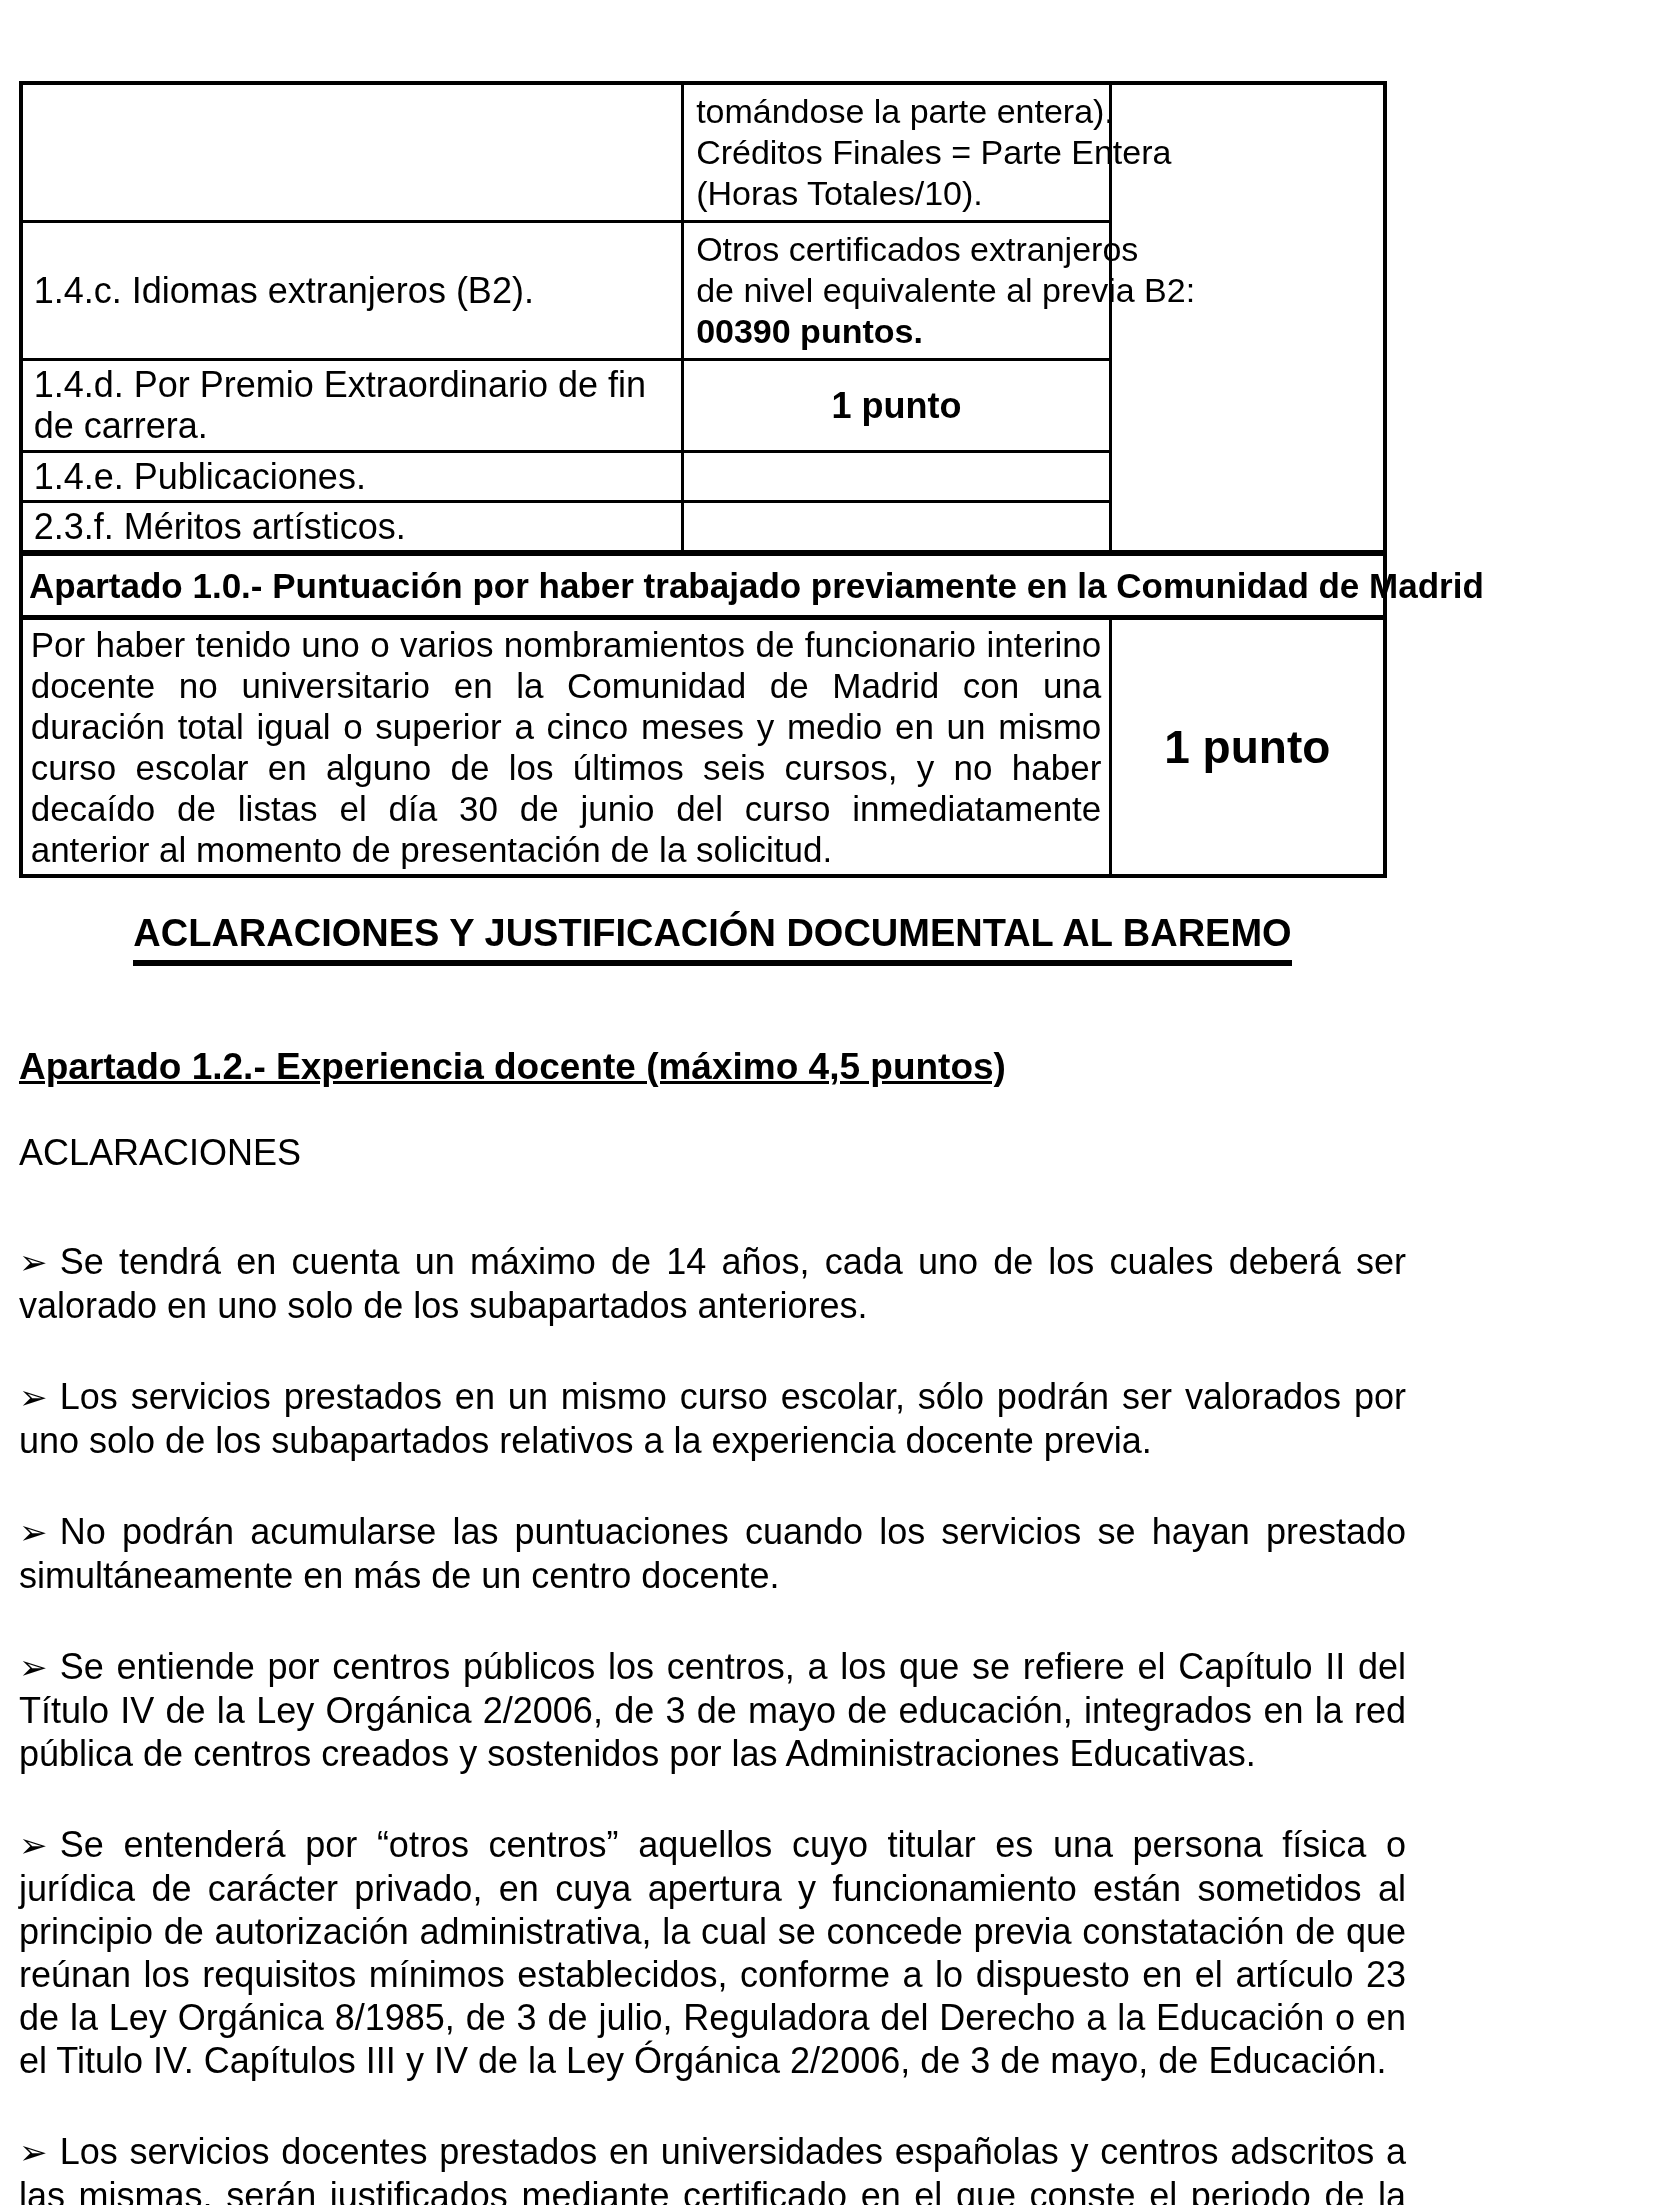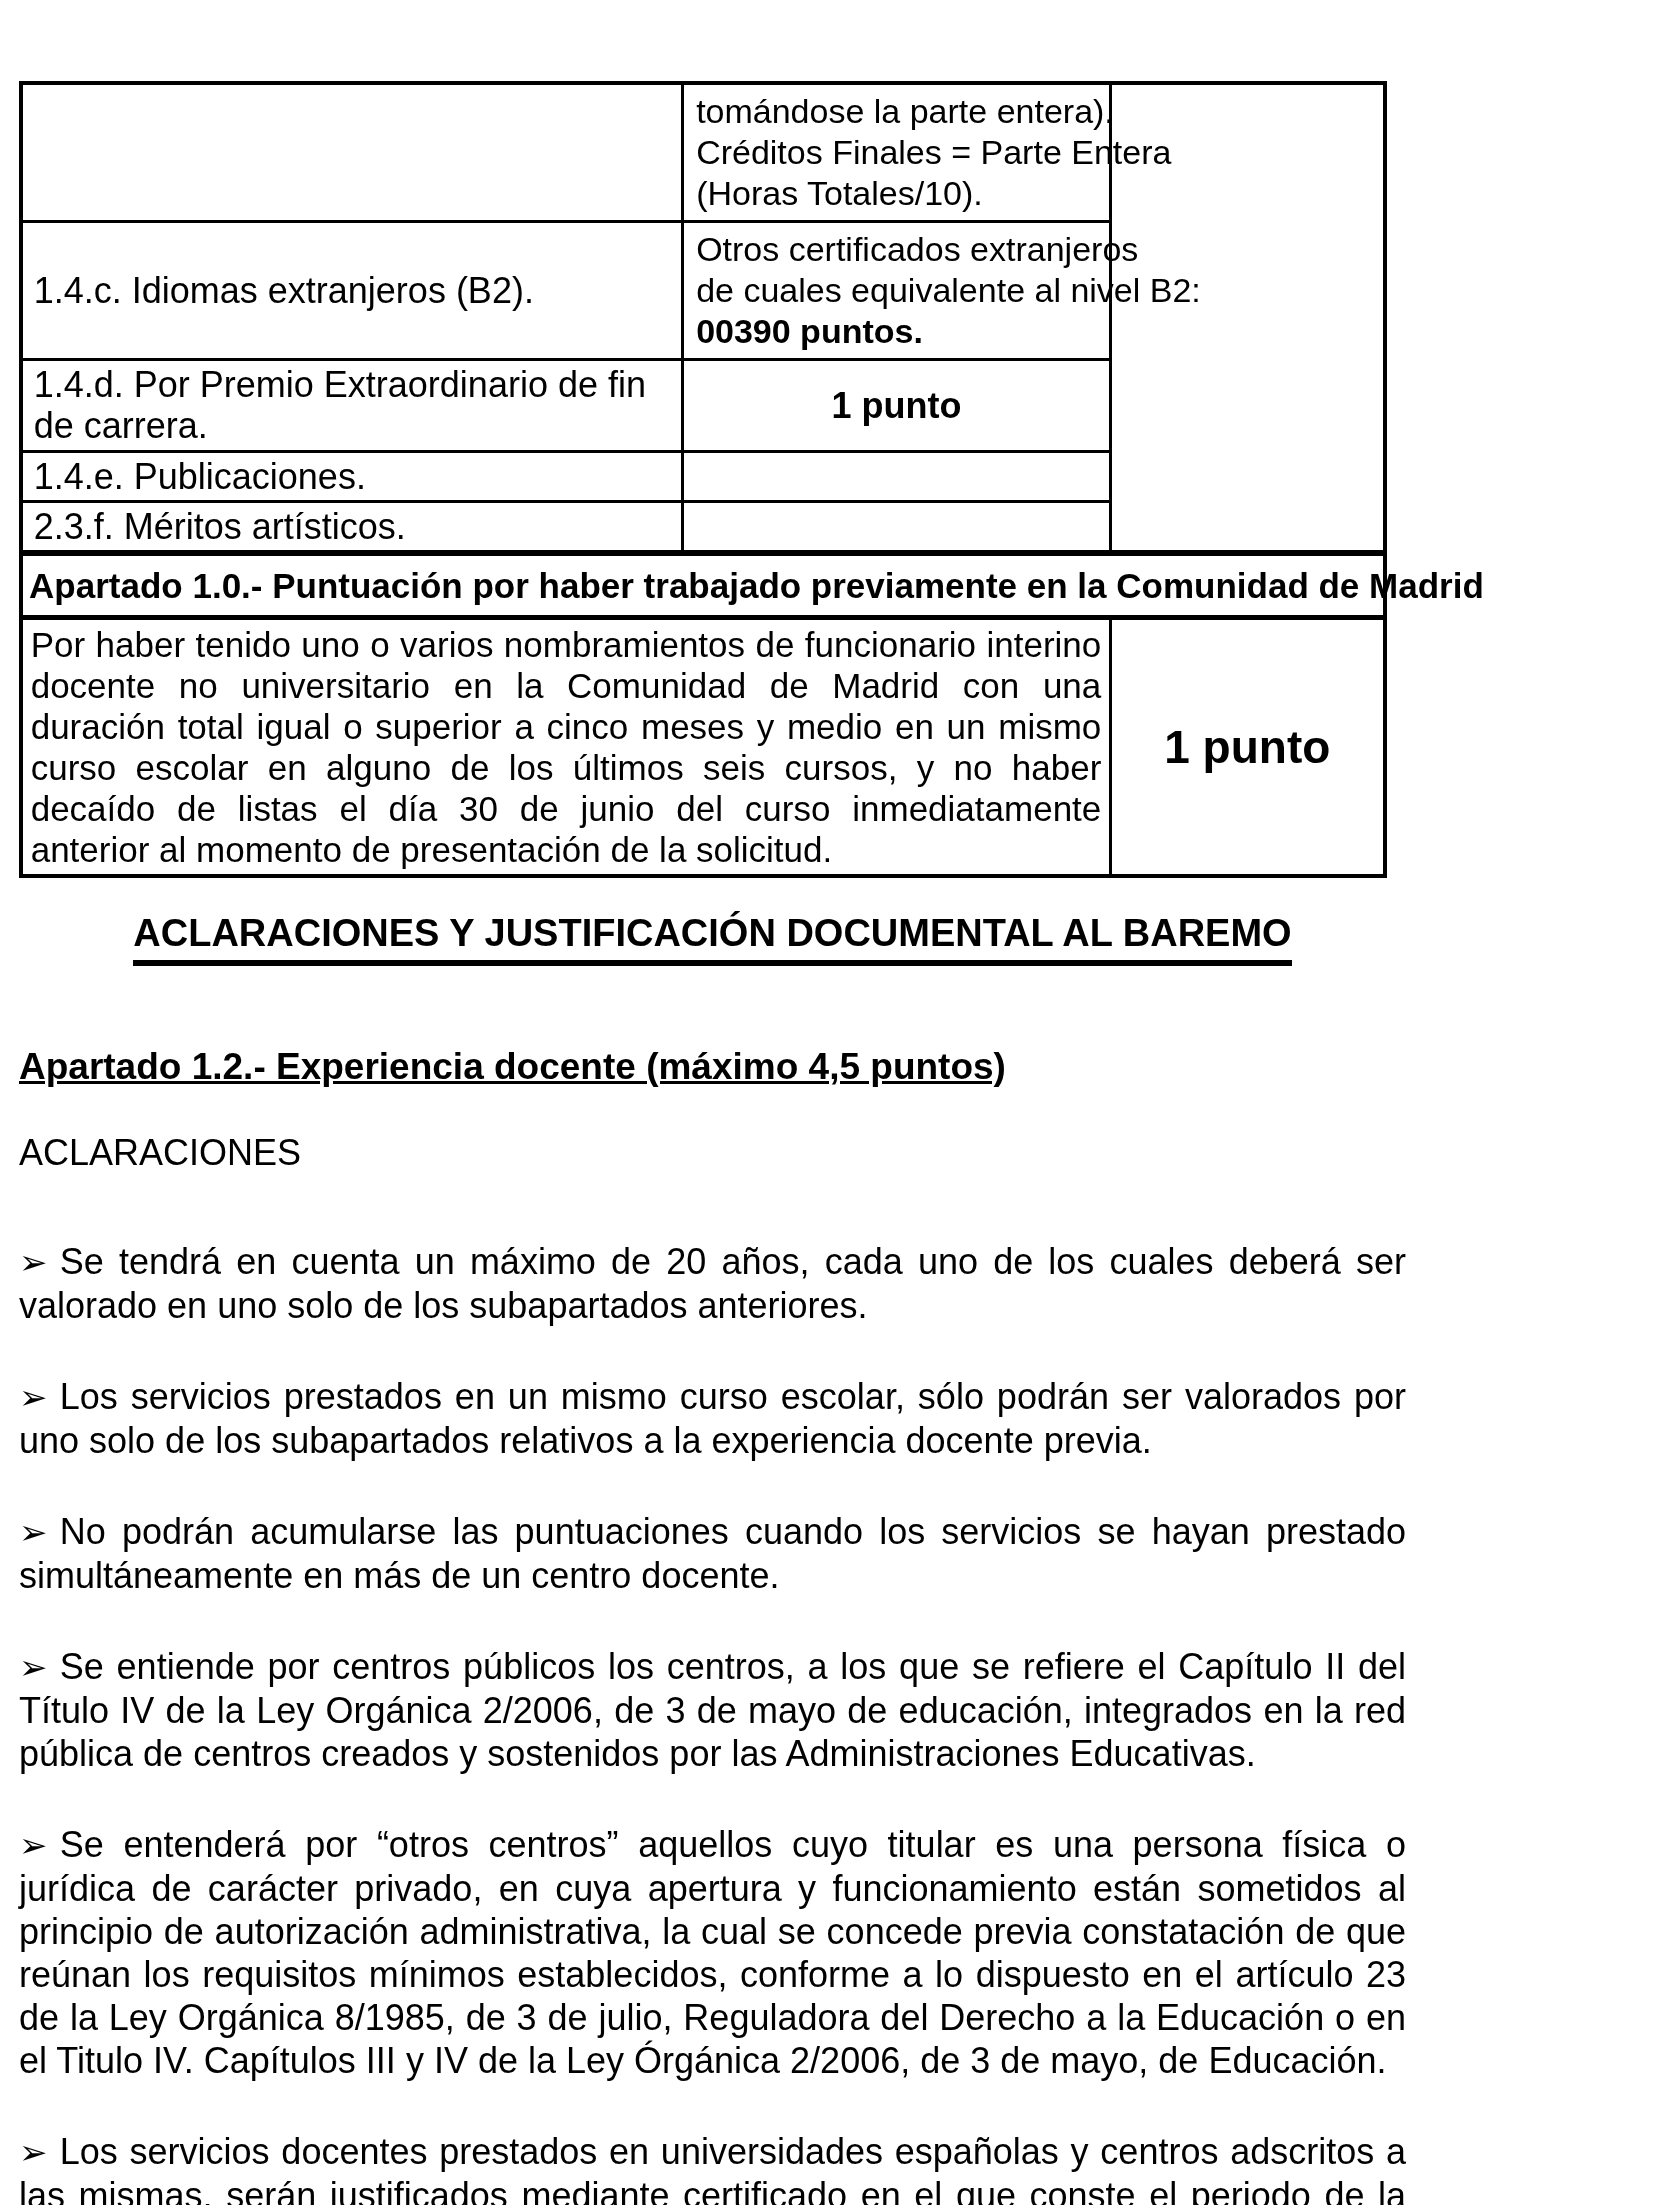--- a/index.html
+++ b/index.html
@@ -134,21 +134,21 @@
         <div class="line">Créditos Finales = Parte Entera</div>
         <div class="line">(Horas Totales/10).</div>
       </td>
       <td rowspan="5"></td>
     </tr>
 
     <tr>
       <td>1.4.c. Idiomas extranjeros (B2).</td>
       <td class="formula-cell">
         <div class="line">Otros certificados extranjeros</div>
-        <div class="line">de cuales equivalente al nivel B2:</div>
+        <div class="line">de nivel equivalente al previa B2:</div>
         <div class="line bold">00390 puntos.</div>
       </td>
     </tr>
 
     <tr>
       <td>1.4.d. Por Premio Extraordinario de fin de carrera.</td>
       <td class="points-small">1 punto</td>
     </tr>
 
     <tr>
@@ -173,21 +173,21 @@
     </table>
 
   <div class="main-title">
     <span class="underline">ACLARACIONES Y JUSTIFICACIÓN DOCUMENTAL AL BAREMO</span>
   </div>
 
   <div class="sub-title">Apartado 1.2.- Experiencia docente (máximo 4,5 puntos)</div>
 
   <div class="section-label">ACLARACIONES</div>
 
-  <p class="bullet first"><span class="marker">➢</span><span>Se tendrá en cuenta un máximo de 20 años, cada uno de los cuales deberá ser valorado en uno solo de los subapartados anteriores.</span></p>
+  <p class="bullet first"><span class="marker">➢</span><span>Se tendrá en cuenta un máximo de 14 años, cada uno de los cuales deberá ser valorado en uno solo de los subapartados anteriores.</span></p>
 
   <p class="bullet"><span class="marker">➢</span><span>Los servicios prestados en un mismo curso escolar, sólo podrán ser valorados por uno solo de los subapartados relativos a la experiencia docente previa.</span></p>
 
   <p class="bullet"><span class="marker">➢</span><span>No podrán acumularse las puntuaciones cuando los servicios se hayan prestado simultáneamente en más de un centro docente.</span></p>
 
   <p class="bullet"><span class="marker">➢</span><span>Se entiende por centros públicos los centros, a los que se refiere el Capítulo II del Título IV de la Ley Orgánica 2/2006, de 3 de mayo de educación, integrados en la red pública de centros creados y sostenidos por las Administraciones Educativas.</span></p>
 
   <p class="bullet"><span class="marker">➢</span><span>Se entenderá por “otros centros” aquellos cuyo titular es una persona física o jurídica de carácter privado, en cuya apertura y funcionamiento están sometidos al principio de autorización administrativa, la cual se concede previa constatación de que reúnan los requisitos mínimos establecidos, conforme a lo dispuesto en el artículo 23 de la Ley Orgánica 8/1985, de 3 de julio, Reguladora del Derecho a la Educación o en el Titulo IV. Capítulos III y IV de la Ley Órgánica 2/2006, de 3 de mayo, de Educación.</span></p>
 
   <p class="bullet"><span class="marker">➢</span><span>Los servicios docentes prestados en universidades españolas y centros adscritos a las mismas, serán justificados mediante certificado en el que conste el periodo de la actividad docente desempeñada expedido por la Administración académica a quien corresponda esta competencia, acompañado de certificado de vida laboral.</span></p>

